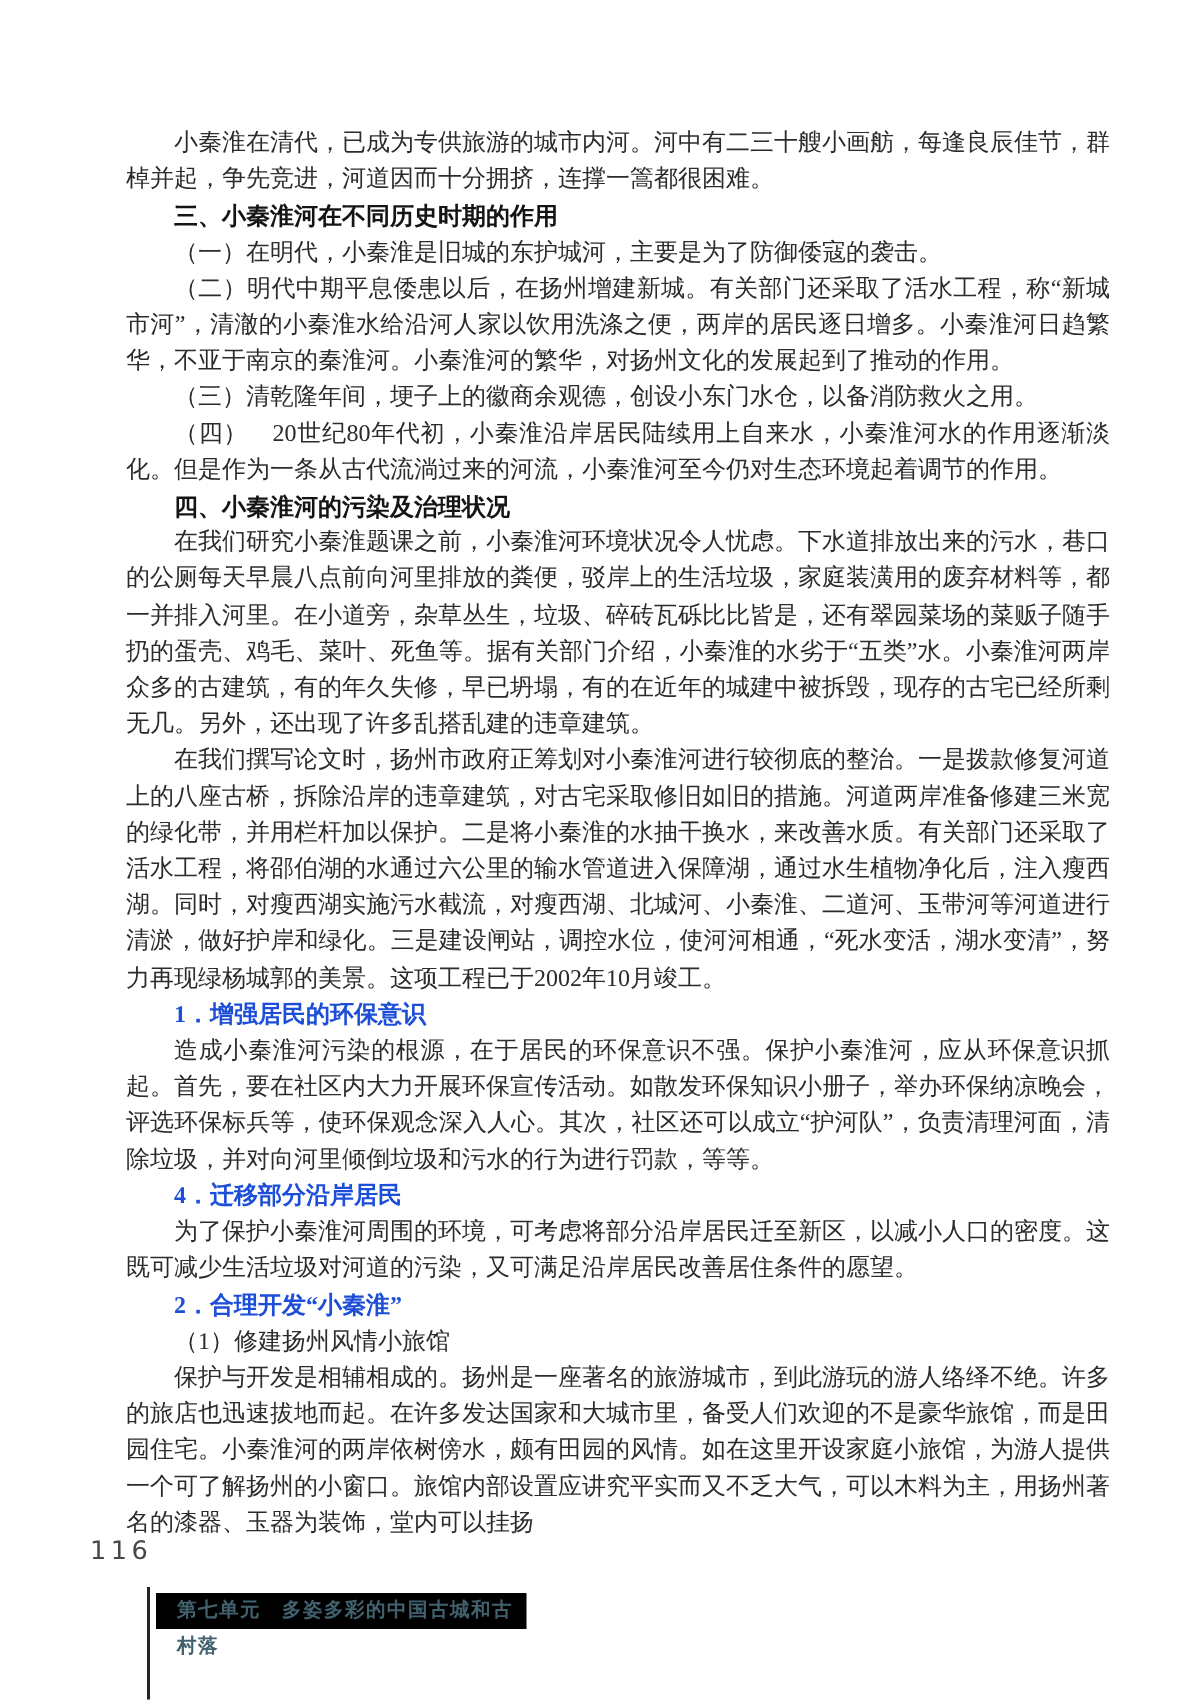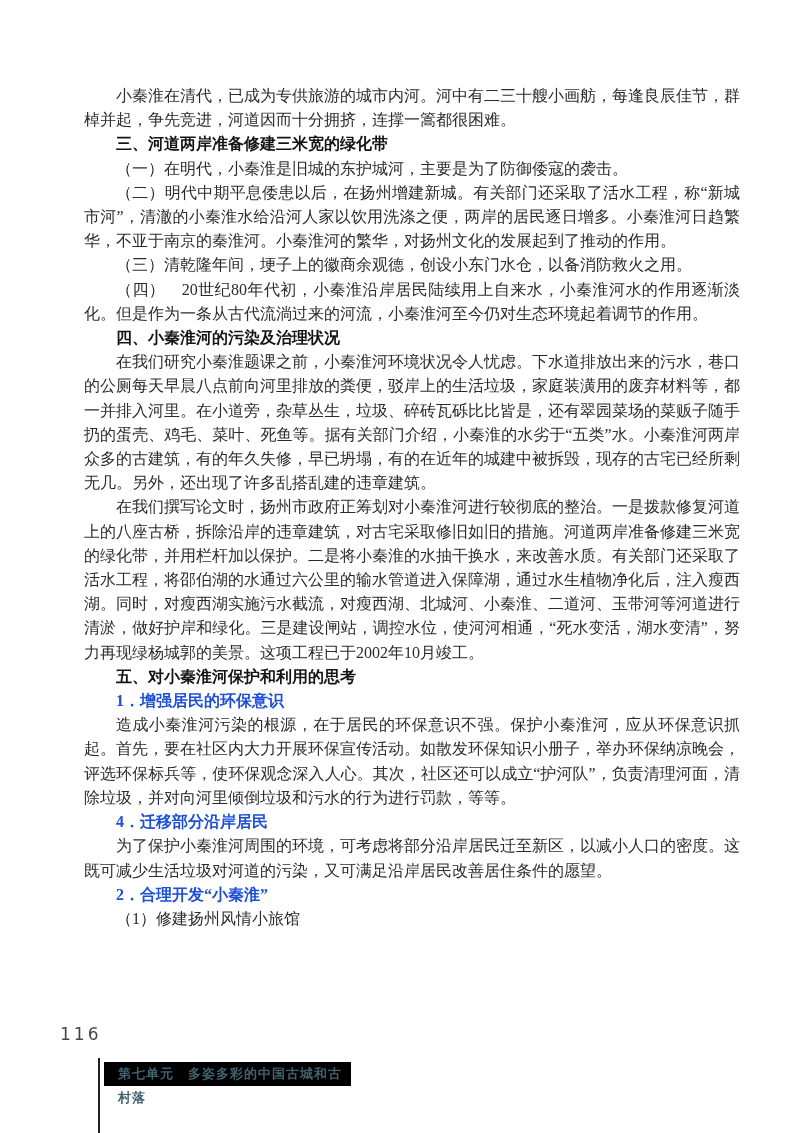--- a/index.html
+++ b/index.html
@@ -43,32 +43,32 @@
     padding-left: 14px; box-sizing: border-box;
     font-family: "DejaVu Sans", "Liberation Sans", sans-serif;
     font-size: 13px; font-weight: bold; letter-spacing: 1px;
   }
 </style>
 </head>
 <body>
 
 <div class="textblock" style="color: rgb(43, 43, 43);">
   <p class="p">小秦淮在清代，已成为专供旅游的城市内河。河中有二三十艘小画舫，每逢良辰佳节，群棹并起，争先竞进，河道因而十分拥挤，连撑一篙都很困难。</p>
-  <p class="h">三、河道两岸准备修建三米宽的绿化带</p>
+  <p class="h">三、小秦淮河在不同历史时期的作用</p>
   <p class="p">（一）在明代，小秦淮是旧城的东护城河，主要是为了防御倭寇的袭击。</p>
   <p class="p">（二）明代中期平息倭患以后，在扬州增建新城。有关部门还采取了活水工程，称“新城市河”，清澈的小秦淮水给沿河人家以饮用洗涤之便，两岸的居民逐日增多。小秦淮河日趋繁华，不亚于南京的秦淮河。小秦淮河的繁华，对扬州文化的发展起到了推动的作用。</p>
   <p class="p">（三）清乾隆年间，埂子上的徽商余观德，创设小东门水仓，以备消防救火之用。</p>
   <p class="p">（四）　20世纪80年代初，小秦淮沿岸居民陆续用上自来水，小秦淮河水的作用逐渐淡化。但是作为一条从古代流淌过来的河流，小秦淮河至今仍对生态环境起着调节的作用。</p>
   <p class="h">四、小秦淮河的污染及治理状况</p>
   <p class="p">在我们研究小秦淮题课之前，小秦淮河环境状况令人忧虑。下水道排放出来的污水，巷口的公厕每天早晨八点前向河里排放的粪便，驳岸上的生活垃圾，家庭装潢用的废弃材料等，都一并排入河里。在小道旁，杂草丛生，垃圾、碎砖瓦砾比比皆是，还有翠园菜场的菜贩子随手扔的蛋壳、鸡毛、菜叶、死鱼等。据有关部门介绍，小秦淮的水劣于“五类”水。小秦淮河两岸众多的古建筑，有的年久失修，早已坍塌，有的在近年的城建中被拆毁，现存的古宅已经所剩无几。另外，还出现了许多乱搭乱建的违章建筑。</p>
   <p class="p">在我们撰写论文时，扬州市政府正筹划对小秦淮河进行较彻底的整治。一是拨款修复河道上的八座古桥，拆除沿岸的违章建筑，对古宅采取修旧如旧的措施。河道两岸准备修建三米宽的绿化带，并用栏杆加以保护。二是将小秦淮的水抽干换水，来改善水质。有关部门还采取了活水工程，将邵伯湖的水通过六公里的输水管道进入保障湖，通过水生植物净化后，注入瘦西湖。同时，对瘦西湖实施污水截流，对瘦西湖、北城河、小秦淮、二道河、玉带河等河道进行清淤，做好护岸和绿化。三是建设闸站，调控水位，使河河相通，“死水变活，湖水变清”，努力再现绿杨城郭的美景。这项工程已于2002年10月竣工。</p>
-  <p class="h">五、对小秦淮河保护和利用的思考</p>
   <p class="s">1．增强居民的环保意识</p>
   <p class="p">造成小秦淮河污染的根源，在于居民的环保意识不强。保护小秦淮河，应从环保意识抓起。首先，要在社区内大力开展环保宣传活动。如散发环保知识小册子，举办环保纳凉晚会，评选环保标兵等，使环保观念深入人心。其次，社区还可以成立“护河队”，负责清理河面，清除垃圾，并对向河里倾倒垃圾和污水的行为进行罚款，等等。</p>
   <p class="s">4．迁移部分沿岸居民</p>
   <p class="p">为了保护小秦淮河周围的环境，可考虑将部分沿岸居民迁至新区，以减小人口的密度。这既可减少生活垃圾对河道的污染，又可满足沿岸居民改善居住条件的愿望。</p>
   <p class="s">2．合理开发“小秦淮”</p>
   <p class="s2">（1）修建扬州风情小旅馆</p>
+  <p class="p">保护与开发是相辅相成的。扬州是一座著名的旅游城市，到此游玩的游人络绎不绝。许多的旅店也迅速拔地而起。在许多发达国家和大城市里，备受人们欢迎的不是豪华旅馆，而是田园住宅。小秦淮河的两岸依树傍水，颇有田园的风情。如在这里开设家庭小旅馆，为游人提供一个可了解扬州的小窗口。旅馆内部设置应讲究平实而又不乏大气，可以木料为主，用扬州著名的漆器、玉器为装饰，堂内可以挂扬</p>
 </div>
 
 <div class="page-num">116</div>
 <div class="footer-rule"></div>
 <div class="footer-band" style="background: #000000; color: rgb(66, 97, 110);">第七单元　多姿多彩的中国古城和古村落</div>
 
 </body></html>

